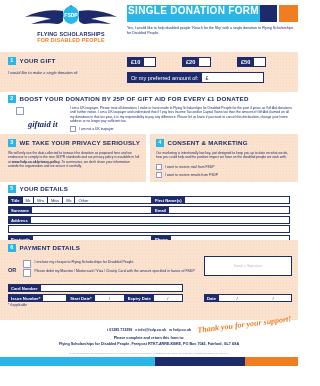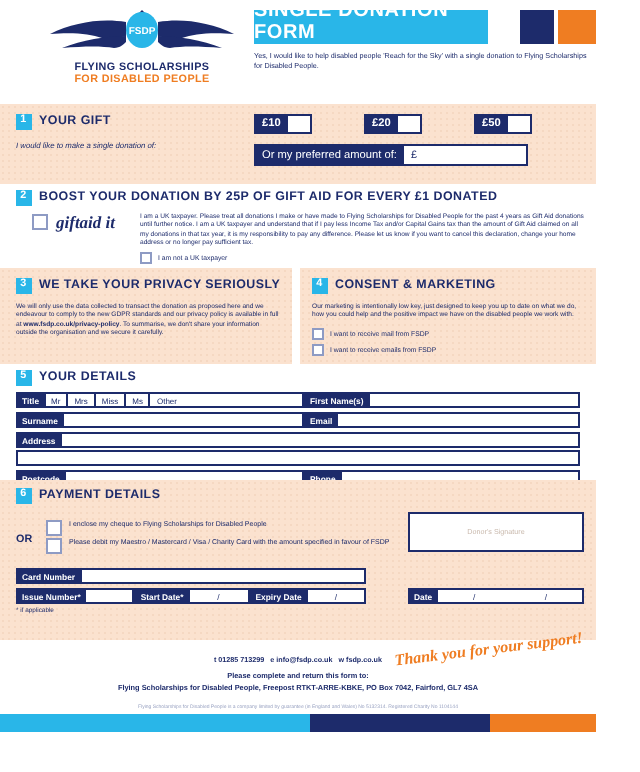--- a/index.html
+++ b/index.html
@@ -14,22 +14,22 @@
   .page{width:298px;height:386px;position:relative;}
 
   
   .header{height:50px;position:relative;background:#fff;}
   .logo{position:absolute;left:18px;top:4px;width:106px;height:44px;text-align:center;}
   .wing-wrap{position:relative;height:26px;}
   .wing-svg{display:block;margin:0 auto;}
   .logo-t1{font-size:5.4px;font-weight:bold;color:#1d2b6b;letter-spacing:.2px;line-height:6px;margin-top:1px;}
   .logo-t2{font-size:5.4px;font-weight:bold;color:#ef7d22;letter-spacing:.2px;line-height:6px;}
 
-  .title-bar{position:absolute;left:127px;top:5px;width:117px;height:17px;background:#29b6e8;
-    display:flex;align-items:flex-end;justify-content:center;}
+  .title-bar{position:absolute;left:127px;top:5px;width:133px;height:17px;background:#29b6e8;
+    display:flex;align-items:flex-start;justify-content:center;}
   .title-bar span{color:#ffffff;font-size:10px;font-weight:bold;letter-spacing:.3px;}
   .sq-navy{position:absolute;left:260px;top:5px;width:17px;height:17px;background:#1d2b6b;}
   .sq-orange{position:absolute;left:279px;top:5px;width:19px;height:17px;background:#ef7d22;}
   .sub{position:absolute;left:127px;top:26px;width:168px;font-size:3.6px;line-height:5px;color:#1d2b6b;}
 
   
   .band{background:#fbe2cf;}
   .num{display:inline-block;width:7.5px;height:7.5px;background:#29b6e8;color:#fff;
     font-size:5.4px;font-weight:bold;text-align:center;line-height:7.5px;vertical-align:middle;margin-right:4px;}
   .sec-h{font-size:6.2px;font-weight:bold;letter-spacing:.25px;color:#1d2b6b;display:flex;align-items:center;}
@@ -46,21 +46,21 @@
   .pref .lbl{background:#1d2b6b;color:#fff;font-size:5.6px;display:flex;align-items:center;padding:0 4px;}
   .pref .box{width:62px;background:#fff;border:1px solid #1d2b6b;border-left:none;box-sizing:border-box;
     font-size:5.4px;color:#1d2b6b;display:flex;align-items:center;padding-left:3px;}
 
   
   .s2{position:relative;height:42px;background:#fff;}
   .s2 .hdr{position:absolute;left:8px;top:3px;}
   .cb{width:6px;height:6px;border:1px solid #8e9bc4;background:#fff;box-sizing:border-box;display:inline-block;}
   .cb.lg{width:7.5px;height:7.5px;}
   .ga-check{position:absolute;left:16px;top:15px;}
-  .ga-logo{position:absolute;left:28px;top:14px;font-family:"Liberation Serif",serif;
+  .ga-logo{position:absolute;left:28px;top:27px;font-family:"Liberation Serif",serif;
     font-style:italic;font-weight:bold;font-size:8.5px;color:#1d2b6b;}
   .ga-text{position:absolute;left:70px;top:14px;width:222px;font-size:3.3px;line-height:4.4px;color:#1d2b6b;}
   .ga-not{position:absolute;left:70px;top:34px;display:flex;align-items:center;gap:3px;font-size:3.4px;}
 
   
   .two{position:relative;height:48px;}
   .panel{position:absolute;top:0;height:48px;background:#fbe2cf;}
   .p3{left:0;width:146px;}
   .p4{left:150px;width:148px;}
   .panel .hdr{position:absolute;left:8px;top:5px;}

